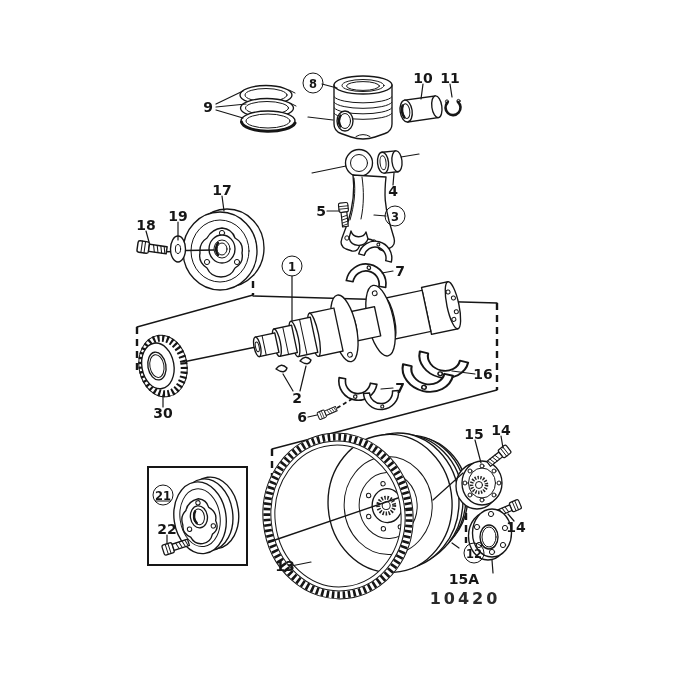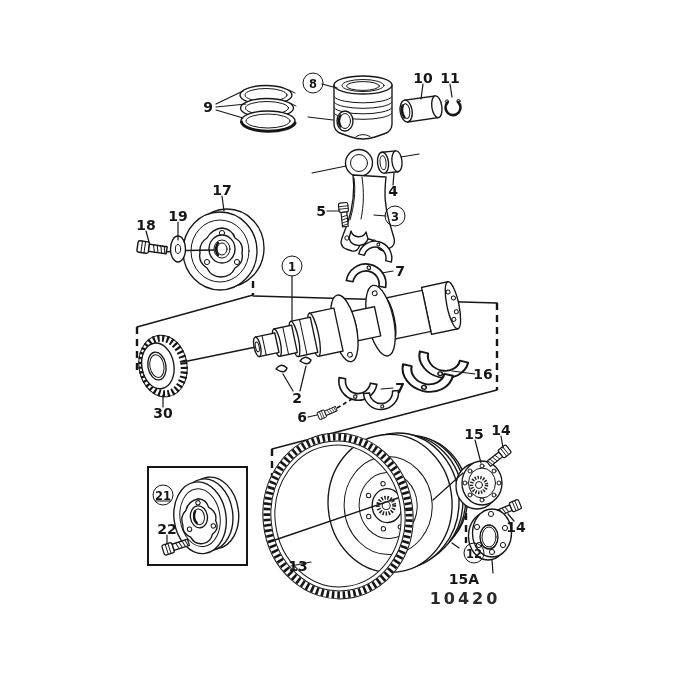--- a/index.html
+++ b/index.html
@@ -325,21 +325,21 @@
 <div class="lbl" style="left:222px;top:190px">17</div>
 <div class="lbl" style="left:178px;top:216px">19</div>
 <div class="lbl" style="left:146px;top:225px">18</div>
 <div class="lbl circ" style="left: 292px; top: 266px; transform: translate(-50%, -50%);">1</div>
 <div class="lbl" style="left:400px;top:271px">7</div>
 <div class="lbl" style="left:483px;top:374px">16</div>
 <div class="lbl" style="left:400px;top:388px">7</div>
 <div class="lbl" style="left:297px;top:398px">2</div>
 <div class="lbl" style="left:302px;top:417px">6</div>
 <div class="lbl" style="left:163px;top:413px">30</div>
-<div class="lbl" style="left:298px;top:566px">13</div>
+<div class="lbl" style="left:285px;top:566px">13</div>
 <div class="lbl" style="left:474px;top:434px">15</div>
 <div class="lbl" style="left:501px;top:430px">14</div>
 <div class="lbl" style="left:516px;top:527px">14</div>
 <div class="lbl circ" style="left: 462px; top: 553px; transform: translate(-50%, -50%); margin-left: 12px;">12</div>
 <div class="lbl" style="left:464px;top:579px">15A</div>
 <div class="lbl circ" style="left: 163px; top: 495px; transform: translate(-50%, -50%); text-decoration: underline;">21</div>
 <div class="lbl" style="left:167px;top:529px">22</div>
 
 <div class="fignum" style="left:465px;top:598px">10420</div>
 

